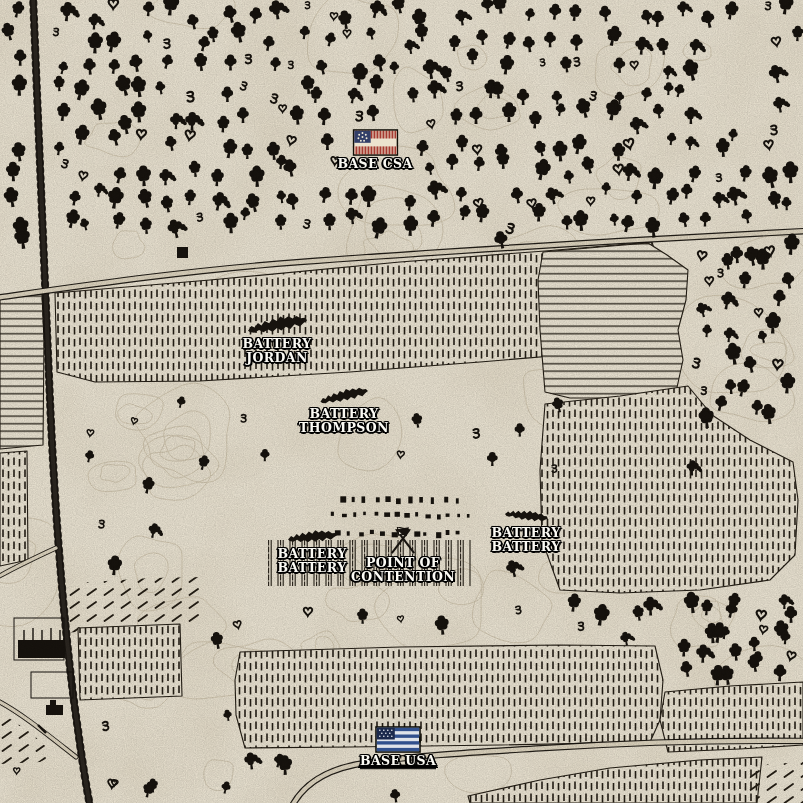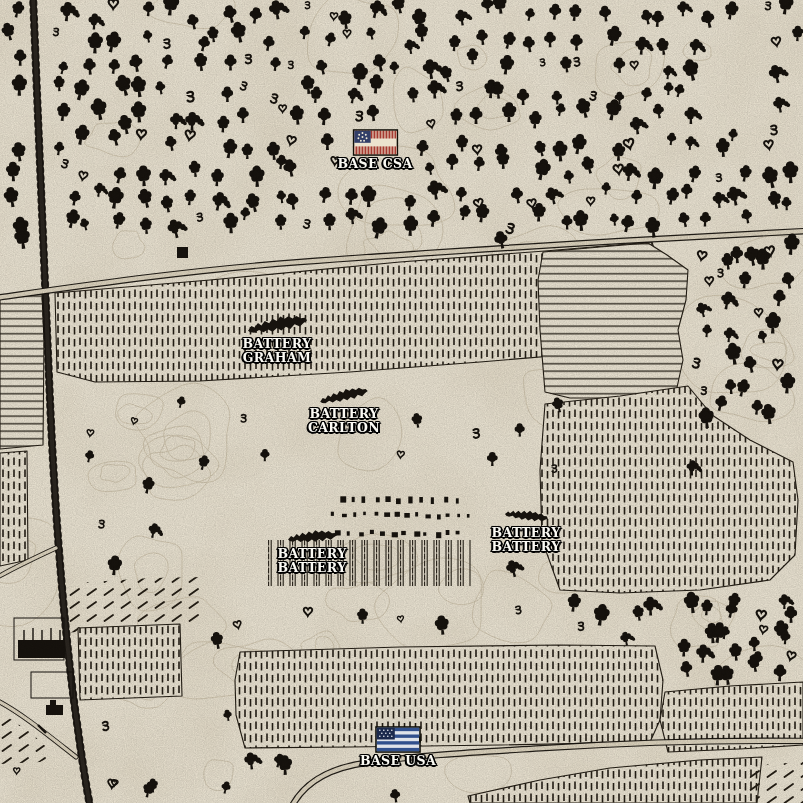--- a/index.html
+++ b/index.html
@@ -610,49 +610,61 @@
       </g>
     </svg>
     <div class="mlabel">BASE CSA</div>
   </div>
 
   <div class="marker" style="left:277px;top:314px;">
     <svg class="micon" width="64" height="22" viewBox="0 0 64 22" style="transform:rotate(-9deg);">
       <path class="batt" d="M2,12 L6,8 L9,10 L13,6 L16,9 L20,5 L24,8 L28,4 L32,7 L36,3 L40,6 L44,4 L48,7 L52,5 L56,8 L60,8 L62,11 L58,13 L54,16 L49,13 L44,17 L40,14 L35,17 L31,14 L26,17 L22,14 L17,16 L13,13 L8,15 L4,14 Z"></path>
     </svg>
     <div class="mlabel">BATTERY</div>
-    <div class="mlabel">GRAHAM</div>
+    <div class="mlabel">JORDAN</div>
   </div>
 
   <div class="marker" style="left:344px;top:386px;">
     <svg class="micon" width="52" height="20" viewBox="0 0 64 22" style="transform:rotate(-12deg);">
       <path class="batt" d="M2,12 L6,8 L9,10 L13,6 L16,9 L20,5 L24,8 L28,4 L32,7 L36,3 L40,6 L44,4 L48,7 L52,5 L56,8 L60,8 L62,11 L58,13 L54,16 L49,13 L44,17 L40,14 L35,17 L31,14 L26,17 L22,14 L17,16 L13,13 L8,15 L4,14 Z"></path>
     </svg>
     <div class="mlabel">BATTERY</div>
-    <div class="mlabel">CARLTON</div>
+    <div class="mlabel">THOMPSON</div>
   </div>
 
   <div class="marker" style="left:312px;top:528px;">
     <svg class="micon" width="58" height="18" viewBox="0 0 64 22" style="transform:rotate(-4deg);">
       <path class="batt" d="M2,12 L6,8 L9,10 L13,6 L16,9 L20,5 L24,8 L28,4 L32,7 L36,3 L40,6 L44,4 L48,7 L52,5 L56,8 L60,8 L62,11 L58,13 L54,16 L49,13 L44,17 L40,14 L35,17 L31,14 L26,17 L22,14 L17,16 L13,13 L8,15 L4,14 Z"></path>
     </svg>
     <div class="mlabel">BATTERY</div>
     <div class="mlabel">BATTERY</div>
   </div>
 
+  <div class="marker" style="left:403px;top:527px;">
+    <svg class="micon" width="36" height="28" viewBox="0 0 36 30">
+      <g stroke="#17130e">
+        <line x1="6" y1="28" x2="25" y2="3" stroke-width="2.2"></line>
+        <line x1="30" y1="28" x2="11" y2="3" stroke-width="2.2"></line>
+        <polygon points="25,3 12,0 13.5,9" fill="#f7f3e7" stroke-width="1.3"></polygon>
+        <polygon points="11,3 23.5,1 21.5,9" fill="#17130e" stroke-width="1.3"></polygon>
+      </g>
+    </svg>
+    <div class="mlabel">POINT OF</div>
+    <div class="mlabel">CONTENTION</div>
+  </div>
 
   <div class="marker" style="left:526px;top:507px;">
     <svg class="micon" width="46" height="18" viewBox="0 0 64 22" style="transform:rotate(7deg);">
       <path class="batt" d="M2,12 L6,8 L9,10 L13,6 L16,9 L20,5 L24,8 L28,4 L32,7 L36,3 L40,6 L44,4 L48,7 L52,5 L56,8 L60,8 L62,11 L58,13 L54,16 L49,13 L44,17 L40,14 L35,17 L31,14 L26,17 L22,14 L17,16 L13,13 L8,15 L4,14 Z"></path>
     </svg>
     <div class="mlabel">BATTERY</div>
     <div class="mlabel">BATTERY</div>
   </div>
 
-  <div class="marker" style="left:398px;top:726px;">
+  <div class="marker" style="left:398px;top:726px;text-decoration:underline;">
     <svg class="micon" width="46" height="27" viewBox="0 0 46 27">
       <rect x="1" y="1" width="44" height="25" stroke="#111008" stroke-width="1.6" fill="#dfe3e9"></rect>
       <g>
         <rect x="1.8" y="1.8" width="42.4" height="3.35" fill="#31508c"></rect>
         <rect x="1.8" y="8.5" width="42.4" height="3.35" fill="#31508c"></rect>
         <rect x="1.8" y="15.2" width="42.4" height="3.35" fill="#31508c"></rect>
         <rect x="1.8" y="21.9" width="42.4" height="3.3" fill="#31508c"></rect>
       </g>
       <rect x="1.8" y="1.8" width="18" height="11.7" fill="#1c2a4c"></rect>
       <g fill="#e8ecf2">

